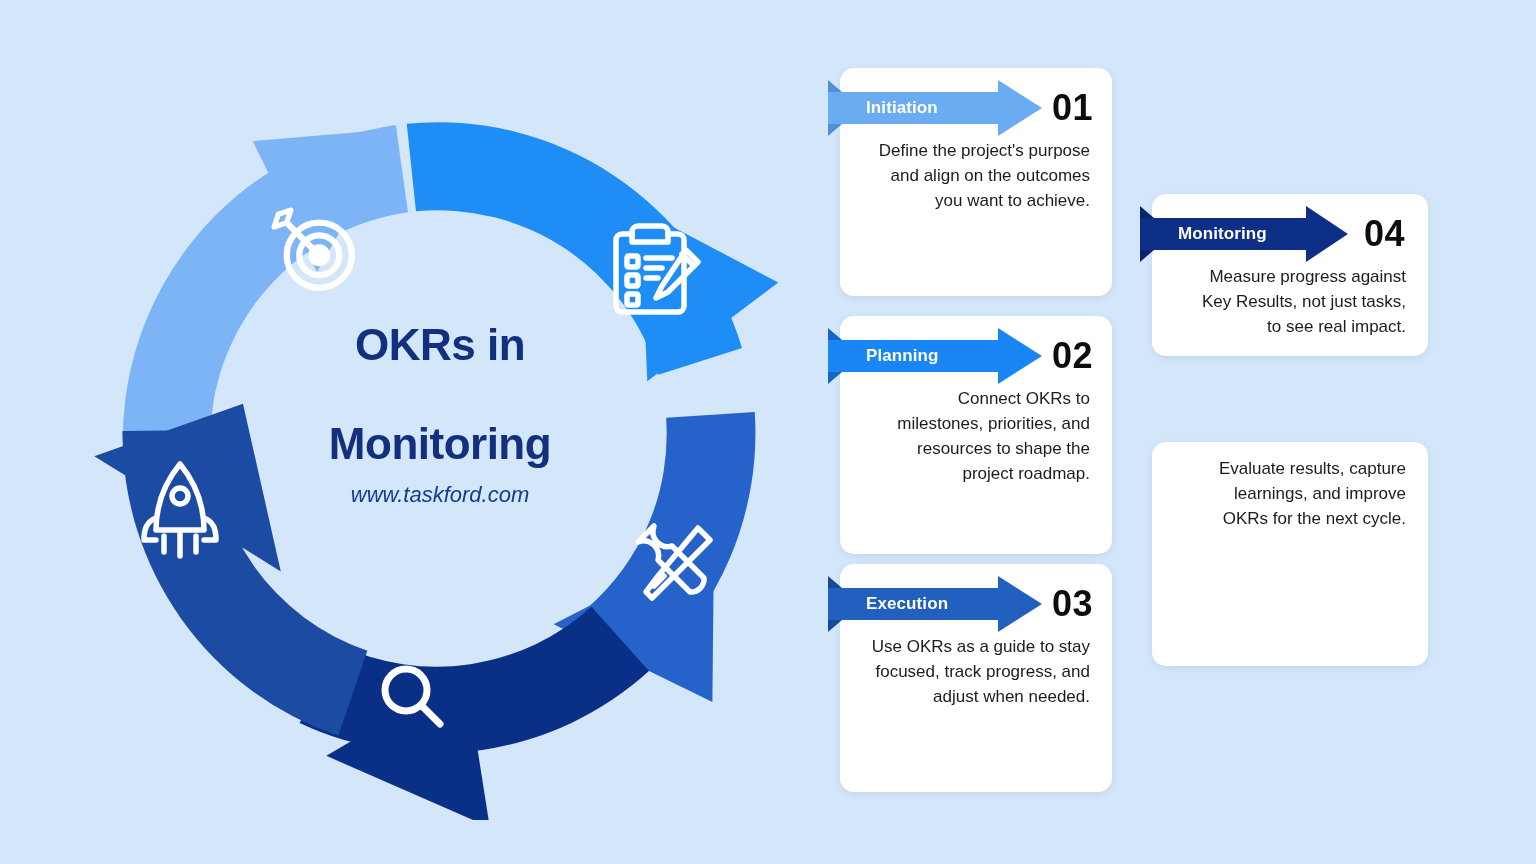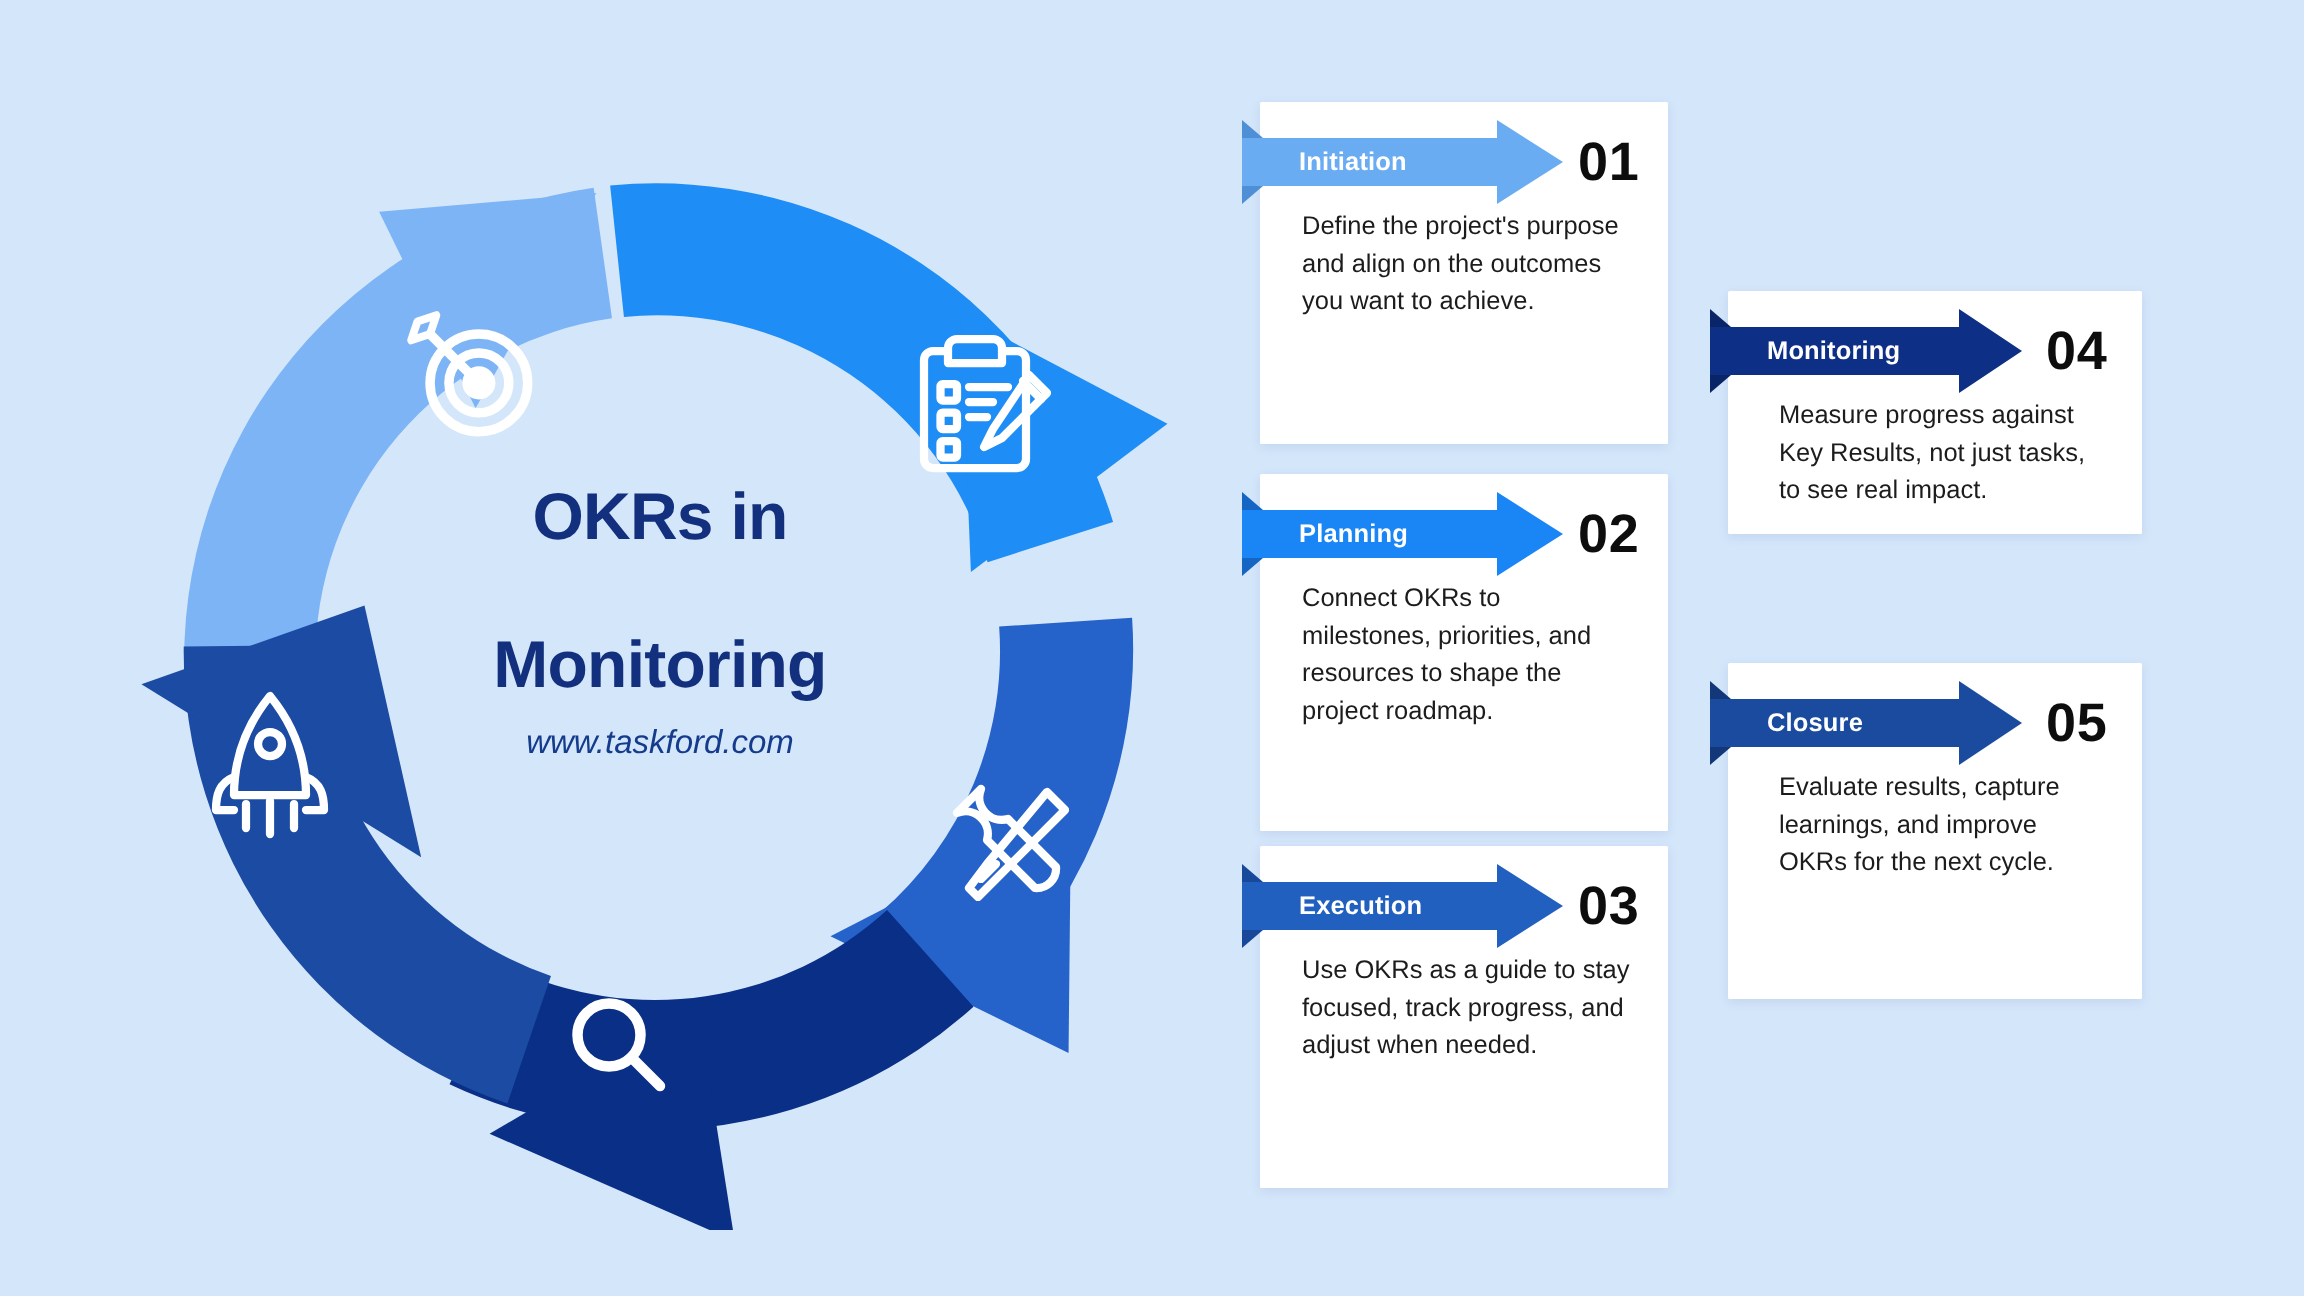--- a/index.html
+++ b/index.html
@@ -27,21 +27,21 @@
   .center-url {
     margin-top: 14px;
     font-size: 22px; font-style: italic; font-weight: 500;
     color: #153b8c;
   }
 
   
   .card {
     position: absolute;
     background: #fff;
-    border-radius: 1px;
+    border-radius: 14px;
     box-shadow: 0 2px 7px rgba(40,70,140,.10);
   }
   .card-head {
     position: relative;
     height: 56px;
   }
   .arrow-wrap {
     position: absolute;
     left: -12px;
     top: 12px;
@@ -59,21 +59,21 @@
   }
   .card-num {
     position: absolute;
     top: 12px; height: 56px;
     display: flex; align-items: center;
     font-size: 36px; font-weight: 700; color: #0d0d0d;
     letter-spacing: .5px;
   }
   .card-body {
     padding: 14px 22px 20px 28px;
-    font-size: 17px; line-height: 1.48; color: #1c1c1c;
+    font-size: 17px; line-height: 1.48; color: #1c1c1c; text-align: right;
   }
 
   
   .col-left { left: 840px; width: 272px; }
   .col-left .card-num { left: 212px; }
   
   .col-right { left: 1152px; width: 276px; }
   .col-right .card-num { left: 212px; }
   .col-right .card-body { padding-left: 34px; }
 </style>
@@ -243,27 +243,16 @@
           <polygon points="0,12 166,12 166,0 208,28 166,56 166,44 0,44" fill="#0e2f86"></polygon>
         </svg>
       </div>
       <div class="chip-label">Monitoring</div>
       <div class="card-num">04</div>
     </div>
     <div class="card-body">Measure progress against Key Results, not just tasks, to see real impact.</div>
   </div>
 
   <div class="card col-right" style="top:442px;height:224px">
-    <div class="card-head">
-      <div class="arrow-wrap">
-        <svg width="208" height="56" viewBox="0 0 208 56">
-          <polygon points="0,0 14,12 0,12" fill="#12387a"></polygon>
-          <polygon points="0,56 14,44 0,44" fill="#12387a"></polygon>
-          <polygon points="0,12 166,12 166,0 208,28 166,56 166,44 0,44" fill="#1a4b9e"></polygon>
-        </svg>
-      </div>
-      <div class="chip-label">Closure</div>
-      <div class="card-num">05</div>
-    </div>
     <div class="card-body">Evaluate results, capture learnings, and improve OKRs for the next cycle.</div>
   </div>
 
 </div>
 
 </body></html>

